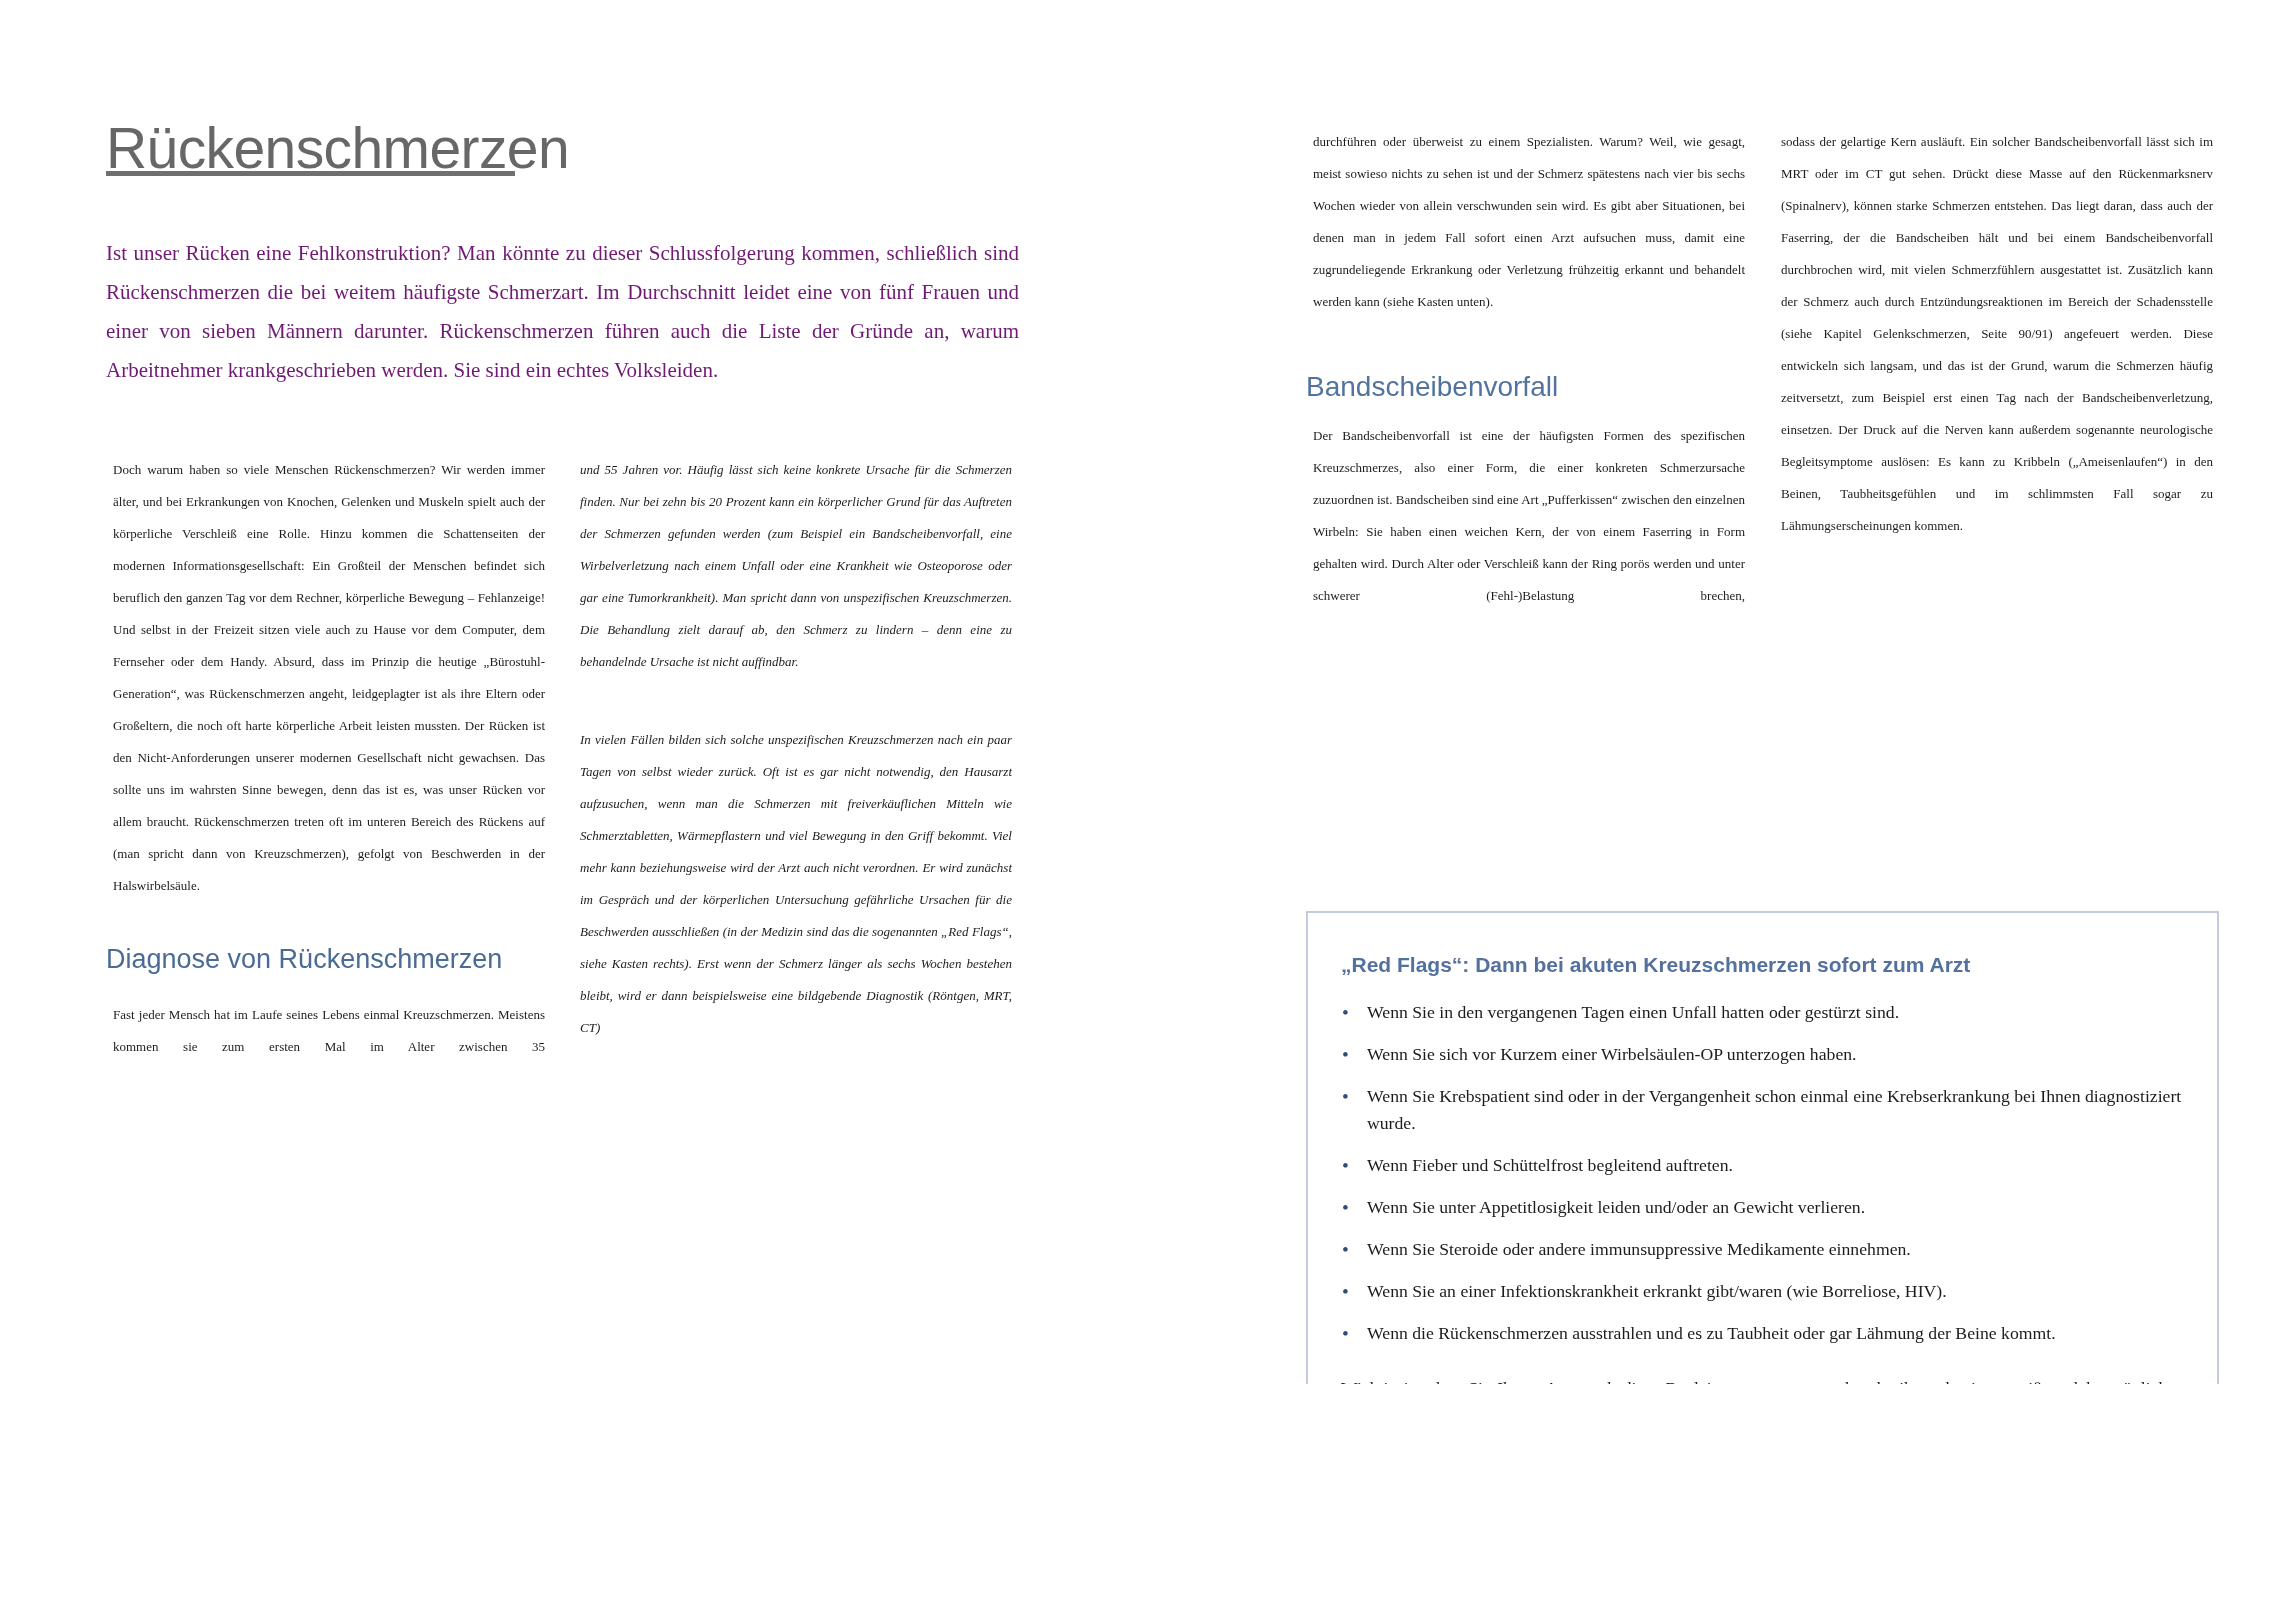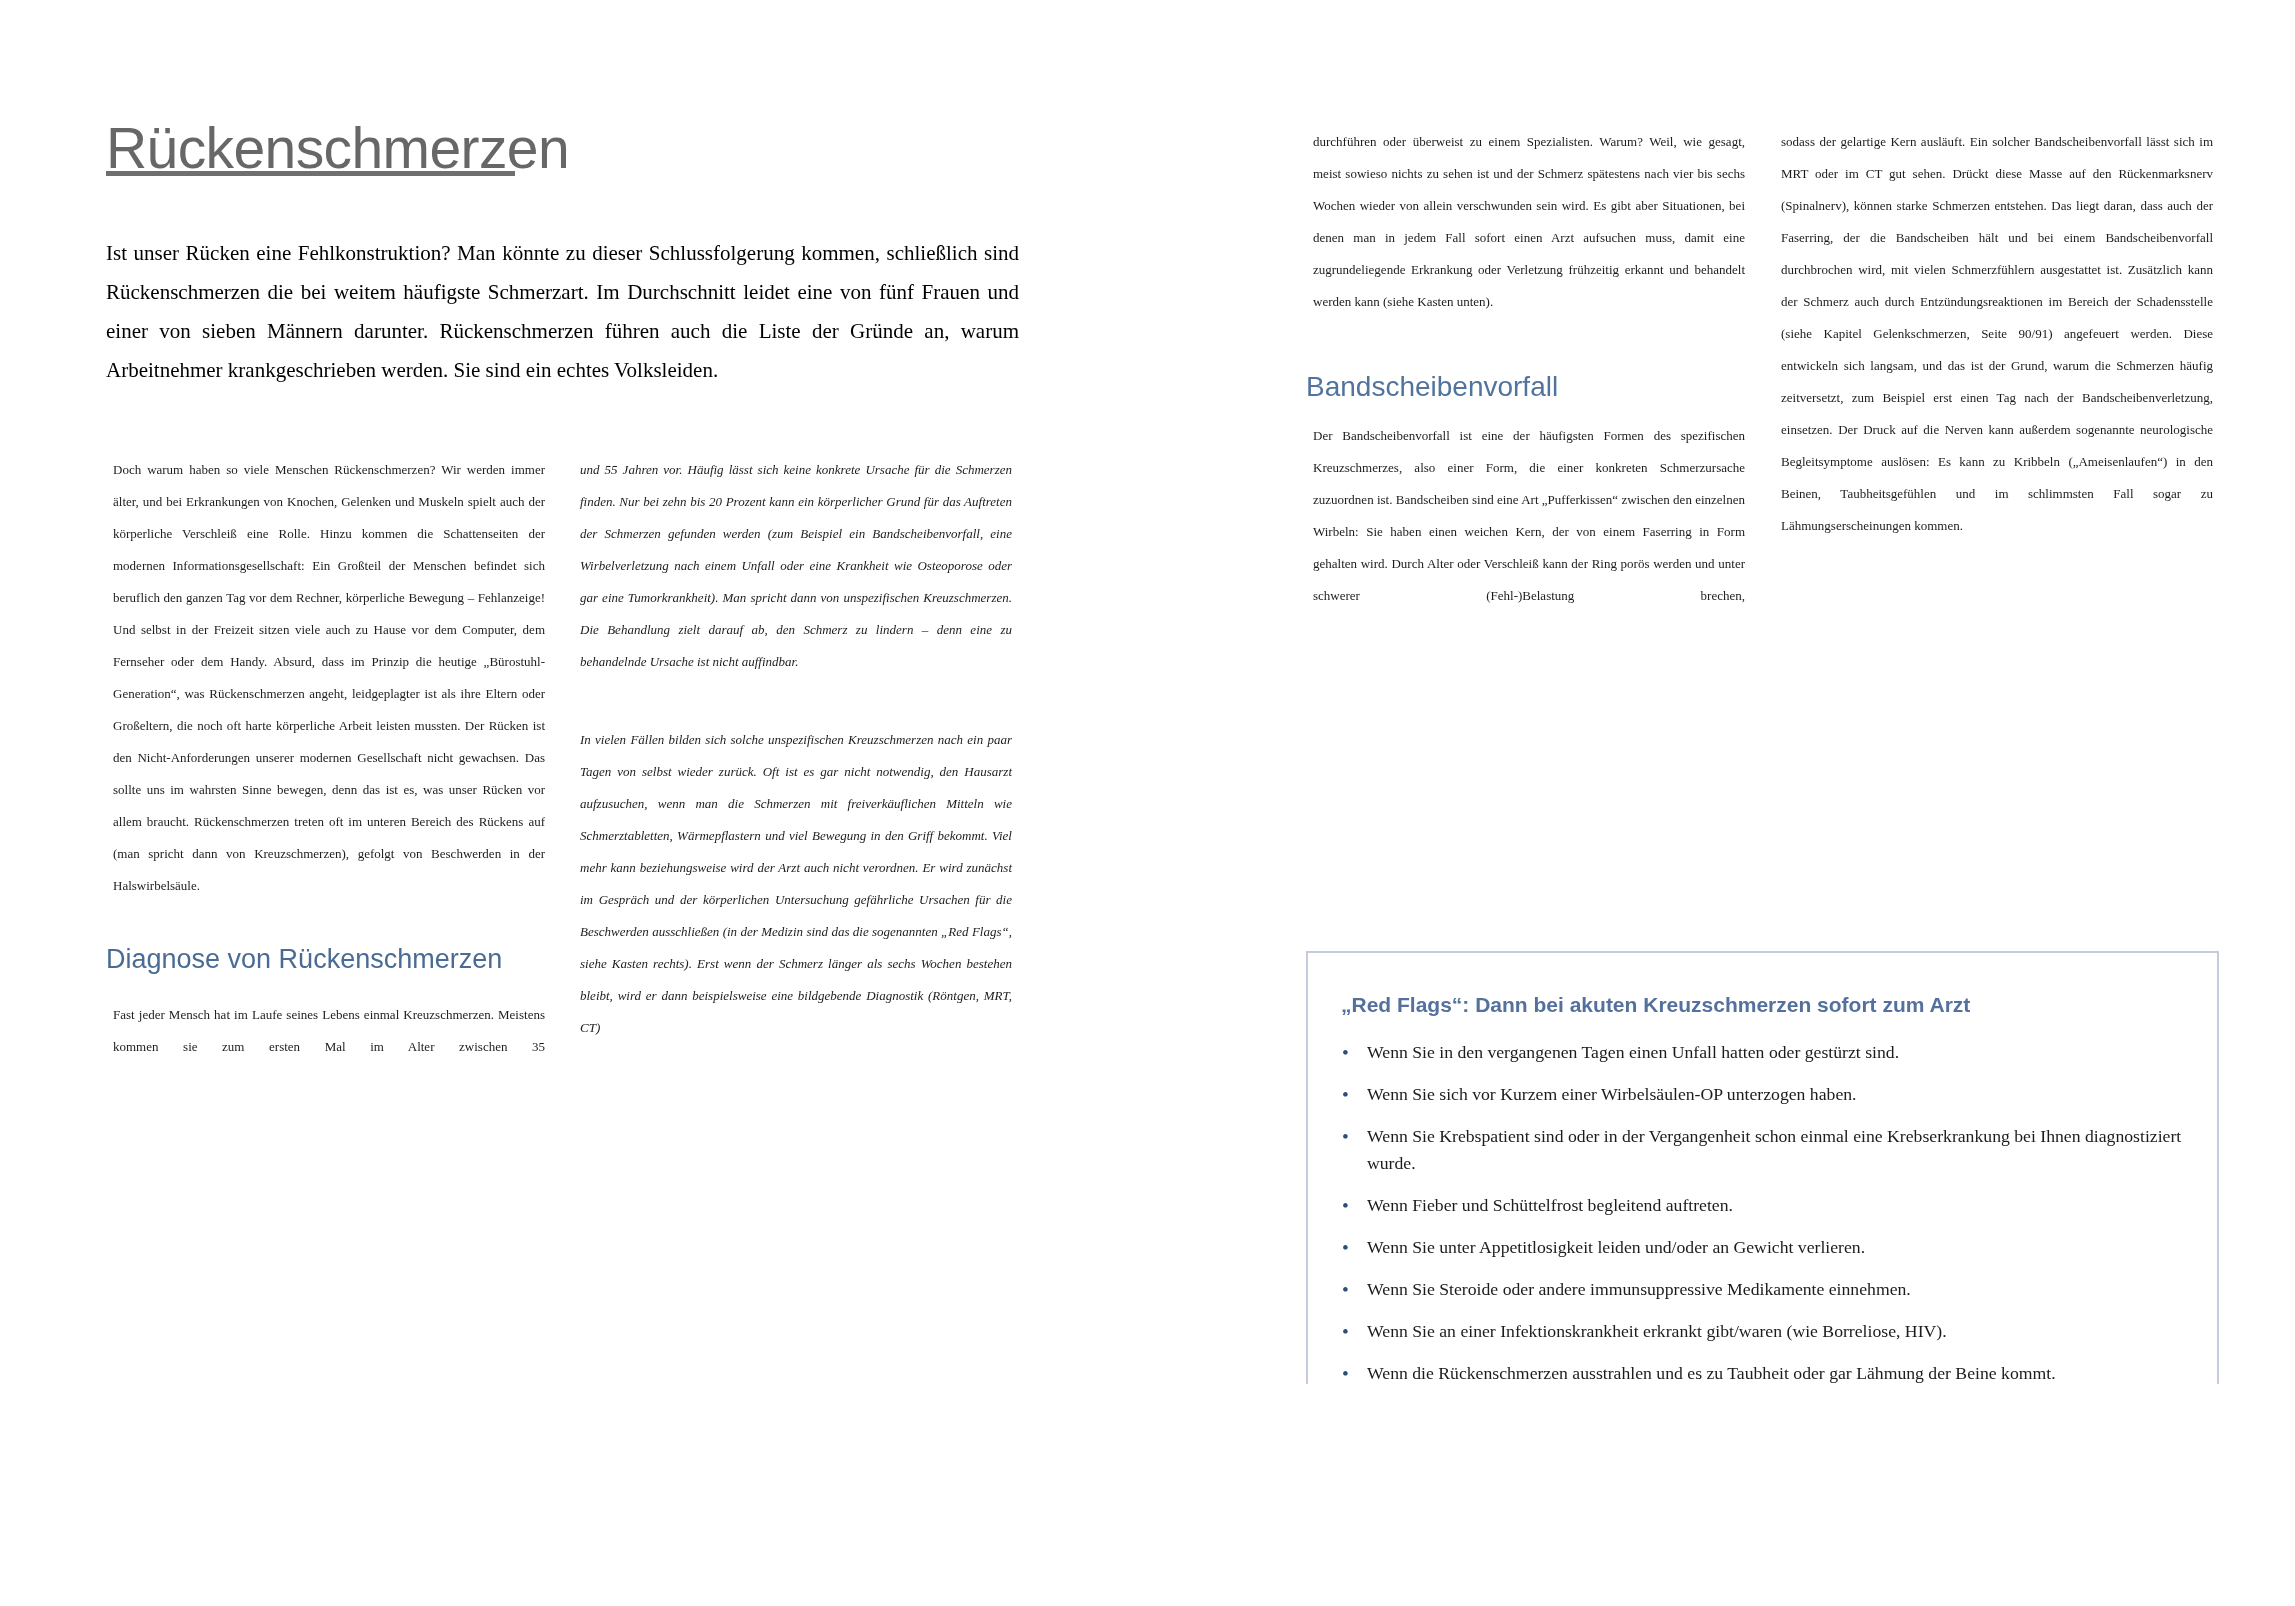--- a/index.html
+++ b/index.html
@@ -28,21 +28,21 @@
     left: 106px; top: 171px;
     width: 409px; height: 4.6px;
     background: #6f6f6f;
   }
   .intro {
     position: absolute;
     left: 106px; top: 213px;
     width: 913px;
     font-size: 21px;
     line-height: 39px;
-    color: #000000;
+    color: #701a75;
     text-align: justify;
   }
   .col { position: absolute; width: 446px; }
   .col-l1 { left: 106px;  top: 447px; }
   .col-l2 { left: 573px; top: 447px; font-style: italic; }
   .col-r1 { left: 1306px; top: 119px; }
   .col-r2 { left: 1774px; top: 119px; }
   .body-para {
     font-size: 13px;
     line-height: 32px;
@@ -69,21 +69,20 @@
   }
   
   .redflags-box {
     position: absolute;
     left: 1306px; top: 911px;
     width: 913px; height: 554px;
     box-sizing: border-box;
     border: 2.9px solid #c3cbdc;
     background: #ffffff;
     padding: 39px 33px 0 33px;
-    margin-top: 40px;
   }
   .redflags-title {
     font-family: "Liberation Sans", sans-serif;
     font-weight: 700;
     font-size: 21px;
     line-height: 26px;
     color: #54719e;
     margin: 0 0 20.6px 0;
   }
   .rf-bullet {

